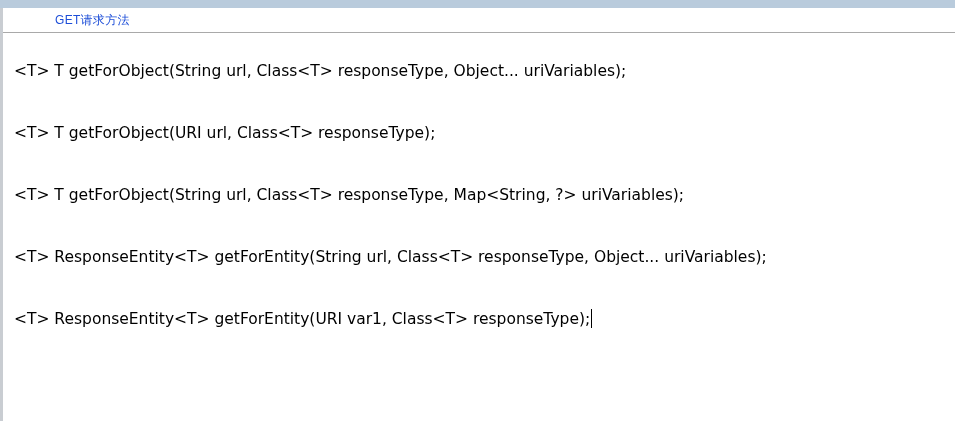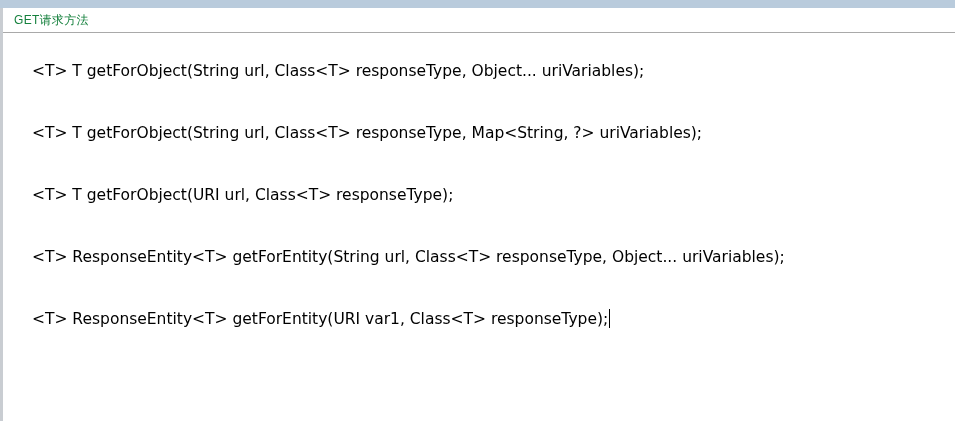--- a/index.html
+++ b/index.html
@@ -46,35 +46,35 @@
     background: #ffffff;
     border-bottom: 1px solid #a9a9a9;
     box-sizing: border-box;
     display: flex;
     align-items: center;
     padding-left: 11px;
   }
   .title-text {
     font-family: "Liberation Sans", sans-serif;
     font-size: 12px;
-    color: #15803d;
+    color: #1d4ed8;
     letter-spacing: 0.3px;
     white-space: nowrap;
+    margin-left: 41px;
   }
   .code-area {
     position: absolute;
     top: 25px;
     left: 0;
     right: 0;
     bottom: 0;
     background: #ffffff;
-    padding: 28px 0 0 3px;
+    padding: 28px 0 0 11px;
     box-sizing: border-box;
     overflow: hidden;
-    margin-left: 26px;
   }
   .code-line {
     font-family: "DejaVu Sans", sans-serif;
     font-size: 15.5px;
     color: #000000;
     line-height: 21px;
     height: 21px;
     margin-bottom: 41px;
     white-space: nowrap;
     position: relative;
@@ -101,23 +101,23 @@
   <div class="panel">
 
     <div class="title-bar">
       <span class="title-text">GET请求方法</span>
     </div>
 
     <div class="code-area">
 
       <div class="code-line">&lt;T&gt; T getForObject(String url, Class&lt;T&gt; responseType, Object... uriVariables);</div>
 
+      <div class="code-line">&lt;T&gt; T getForObject(URI url, Class&lt;T&gt; responseType);</div>
+
       <div class="code-line">&lt;T&gt; T getForObject(String url, Class&lt;T&gt; responseType, Map&lt;String, ?&gt; uriVariables);</div>
-
-      <div class="code-line">&lt;T&gt; T getForObject(URI url, Class&lt;T&gt; responseType);</div>
 
       <div class="code-line">&lt;T&gt; ResponseEntity&lt;T&gt; getForEntity(String url, Class&lt;T&gt; responseType, Object... uriVariables);</div>
 
 
       <div class="code-line"><span>&lt;T&gt; ResponseEntity&lt;T&gt; getForEntity(URI var1, Class&lt;T&gt; responseType);</span><span class="caret"></span></div>
 
     </div>
 
   </div>
 

